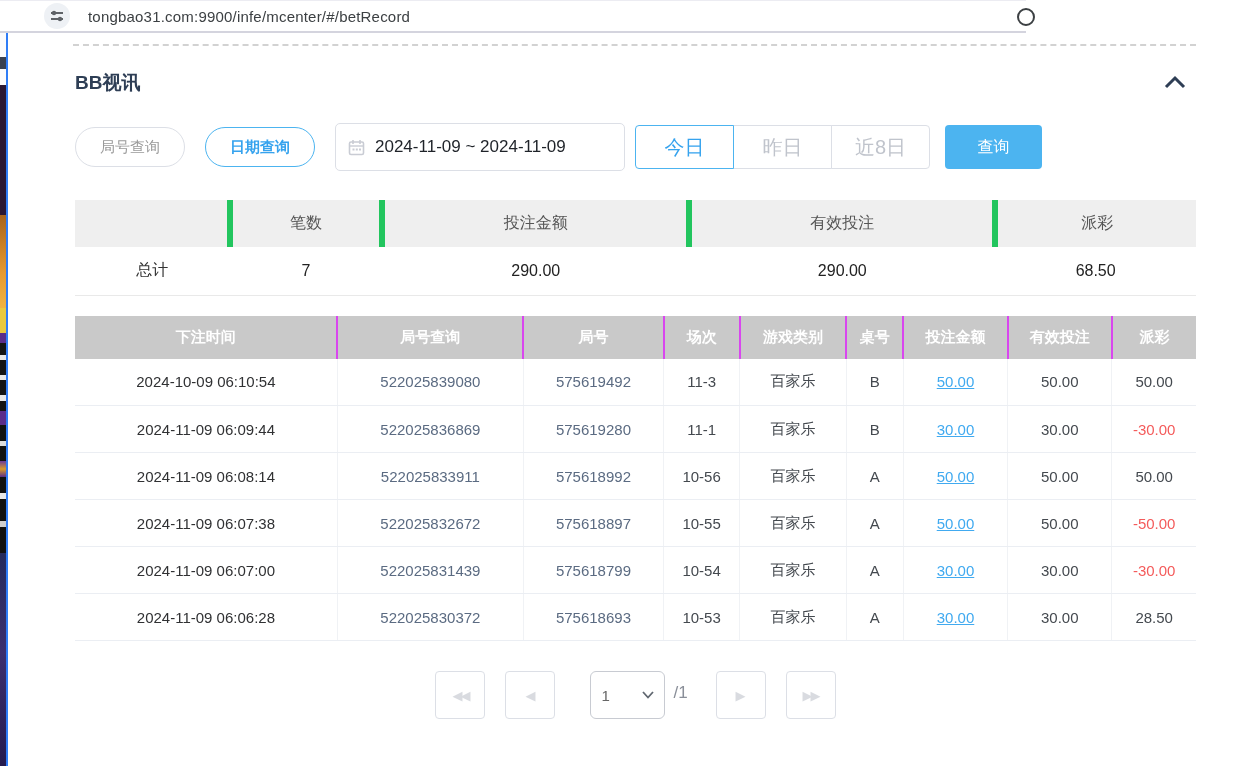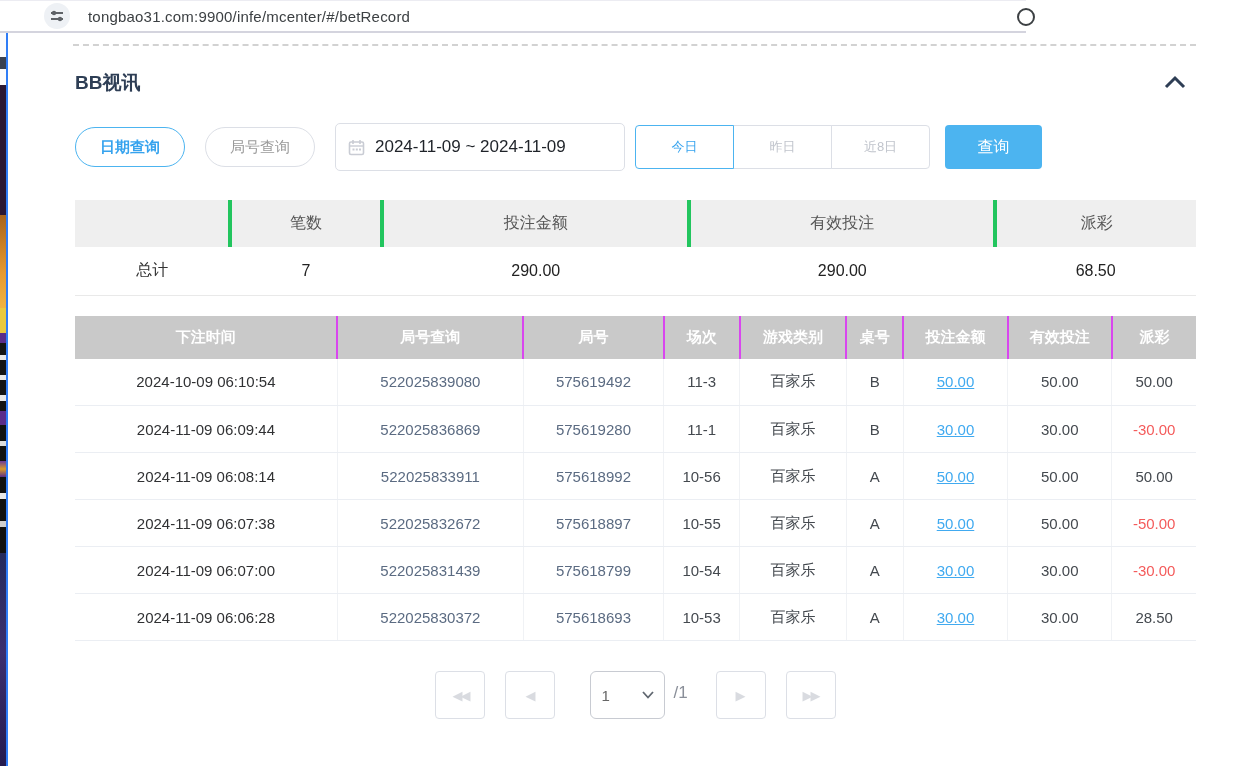--- a/index.html
+++ b/index.html
@@ -53,32 +53,32 @@
     border:1px solid #dcdfe6; color:#999; font-size:15px; cursor:pointer;
     font-family:inherit; }
   .pill.active { border-color:#4cb4f0; color:#36a3ee; font-weight:bold; }
   .pill + .pill { margin-left:20px; }
   .datebox { margin-left:20px; width:290px; height:48px; border:1px solid #dcdfe6;
     border-radius:5px; display:flex; align-items:center; padding:0 12px; cursor:pointer; }
   .datebox .cal { display:flex; margin-right:10px; }
   .datebox .dtext { font-size:17px; color:#1f2329; }
   .seg-group { margin-left:10px; display:flex; height:44px; }
   .seg { width:99px; height:44px; background:#fff; border:1px solid #dcdfe6;
-    color:#c0c4cc; font-size:13px; cursor:pointer; margin-left:-1px; font-family:inherit; }
+    color:#c0c4cc; font-size:20px; cursor:pointer; margin-left:-1px; font-family:inherit; }
   .seg:first-child { margin-left:0; border-radius:4px 0 0 4px; }
   .seg:last-child { border-radius:0 4px 4px 0; }
   .seg.active { border-color:#4cb4f0; color:#36a3ee; position:relative; z-index:1; }
   .search-btn { margin-left:15px; width:97px; height:44px; background:#4cb4f0;
     border:none; border-radius:4px; color:#fff; font-size:16px; cursor:pointer; font-family:inherit; }
 
   
   table { border-collapse:collapse; width:100%; table-layout:fixed; }
   .summary { margin-top:31px; }
   .summary th { height:47px; background:#efefef; font-weight:normal; font-size:16px;
-    color:#555; border-right:4px solid #22c55e; text-align:center; }
+    color:#555; border-right:6px solid #22c55e; text-align:center; }
   .summary th:last-child { border-right:none; }
   .summary td { height:48px; background:#fff; font-size:16px; color:#222;
     text-align:center; border-bottom:1px solid #e9e9e9; }
   .summary td:first-child { color:#333; }
 
   
   .bets { margin-top:20px; }
   .bets th { height:43px; background:#c9c9c9; color:#fff; font-size:15px; font-weight:bold;
     border-right:2px solid #d946ef; text-align:center; }
   .bets th:last-child { border-right:none; }
@@ -130,22 +130,22 @@
     <div class="title-row">
       <h2>BB视讯</h2>
       <div class="collapse">
         <svg width="26" height="18" viewBox="0 0 26 18">
           <polyline points="4,13 13,4 22,13" fill="none" stroke="#2e3e55" stroke-width="3"></polyline>
         </svg>
       </div>
     </div>
 
     <div class="filter-row">
+      <button class="pill">局号查询</button>
       <button class="pill active">日期查询</button>
-      <button class="pill">局号查询</button>
       <div class="datebox">
         <span class="cal">
           <svg width="17" height="17" viewBox="0 0 17 17">
             <rect x="1.5" y="3" width="14" height="12.5" rx="1.5" fill="none" stroke="#c9ccd4" stroke-width="1.6"></rect>
             <line x1="5" y1="1" x2="5" y2="5" stroke="#c9ccd4" stroke-width="1.6"></line>
             <line x1="12" y1="1" x2="12" y2="5" stroke="#c9ccd4" stroke-width="1.6"></line>
             <line x1="2" y1="7" x2="15" y2="7" stroke="#c9ccd4" stroke-width="1.4"></line>
             <rect x="4.5" y="9.5" width="2" height="2" fill="#c9ccd4"></rect>
             <rect x="7.8" y="9.5" width="2" height="2" fill="#c9ccd4"></rect>
             <rect x="11" y="9.5" width="2" height="2" fill="#c9ccd4"></rect>

